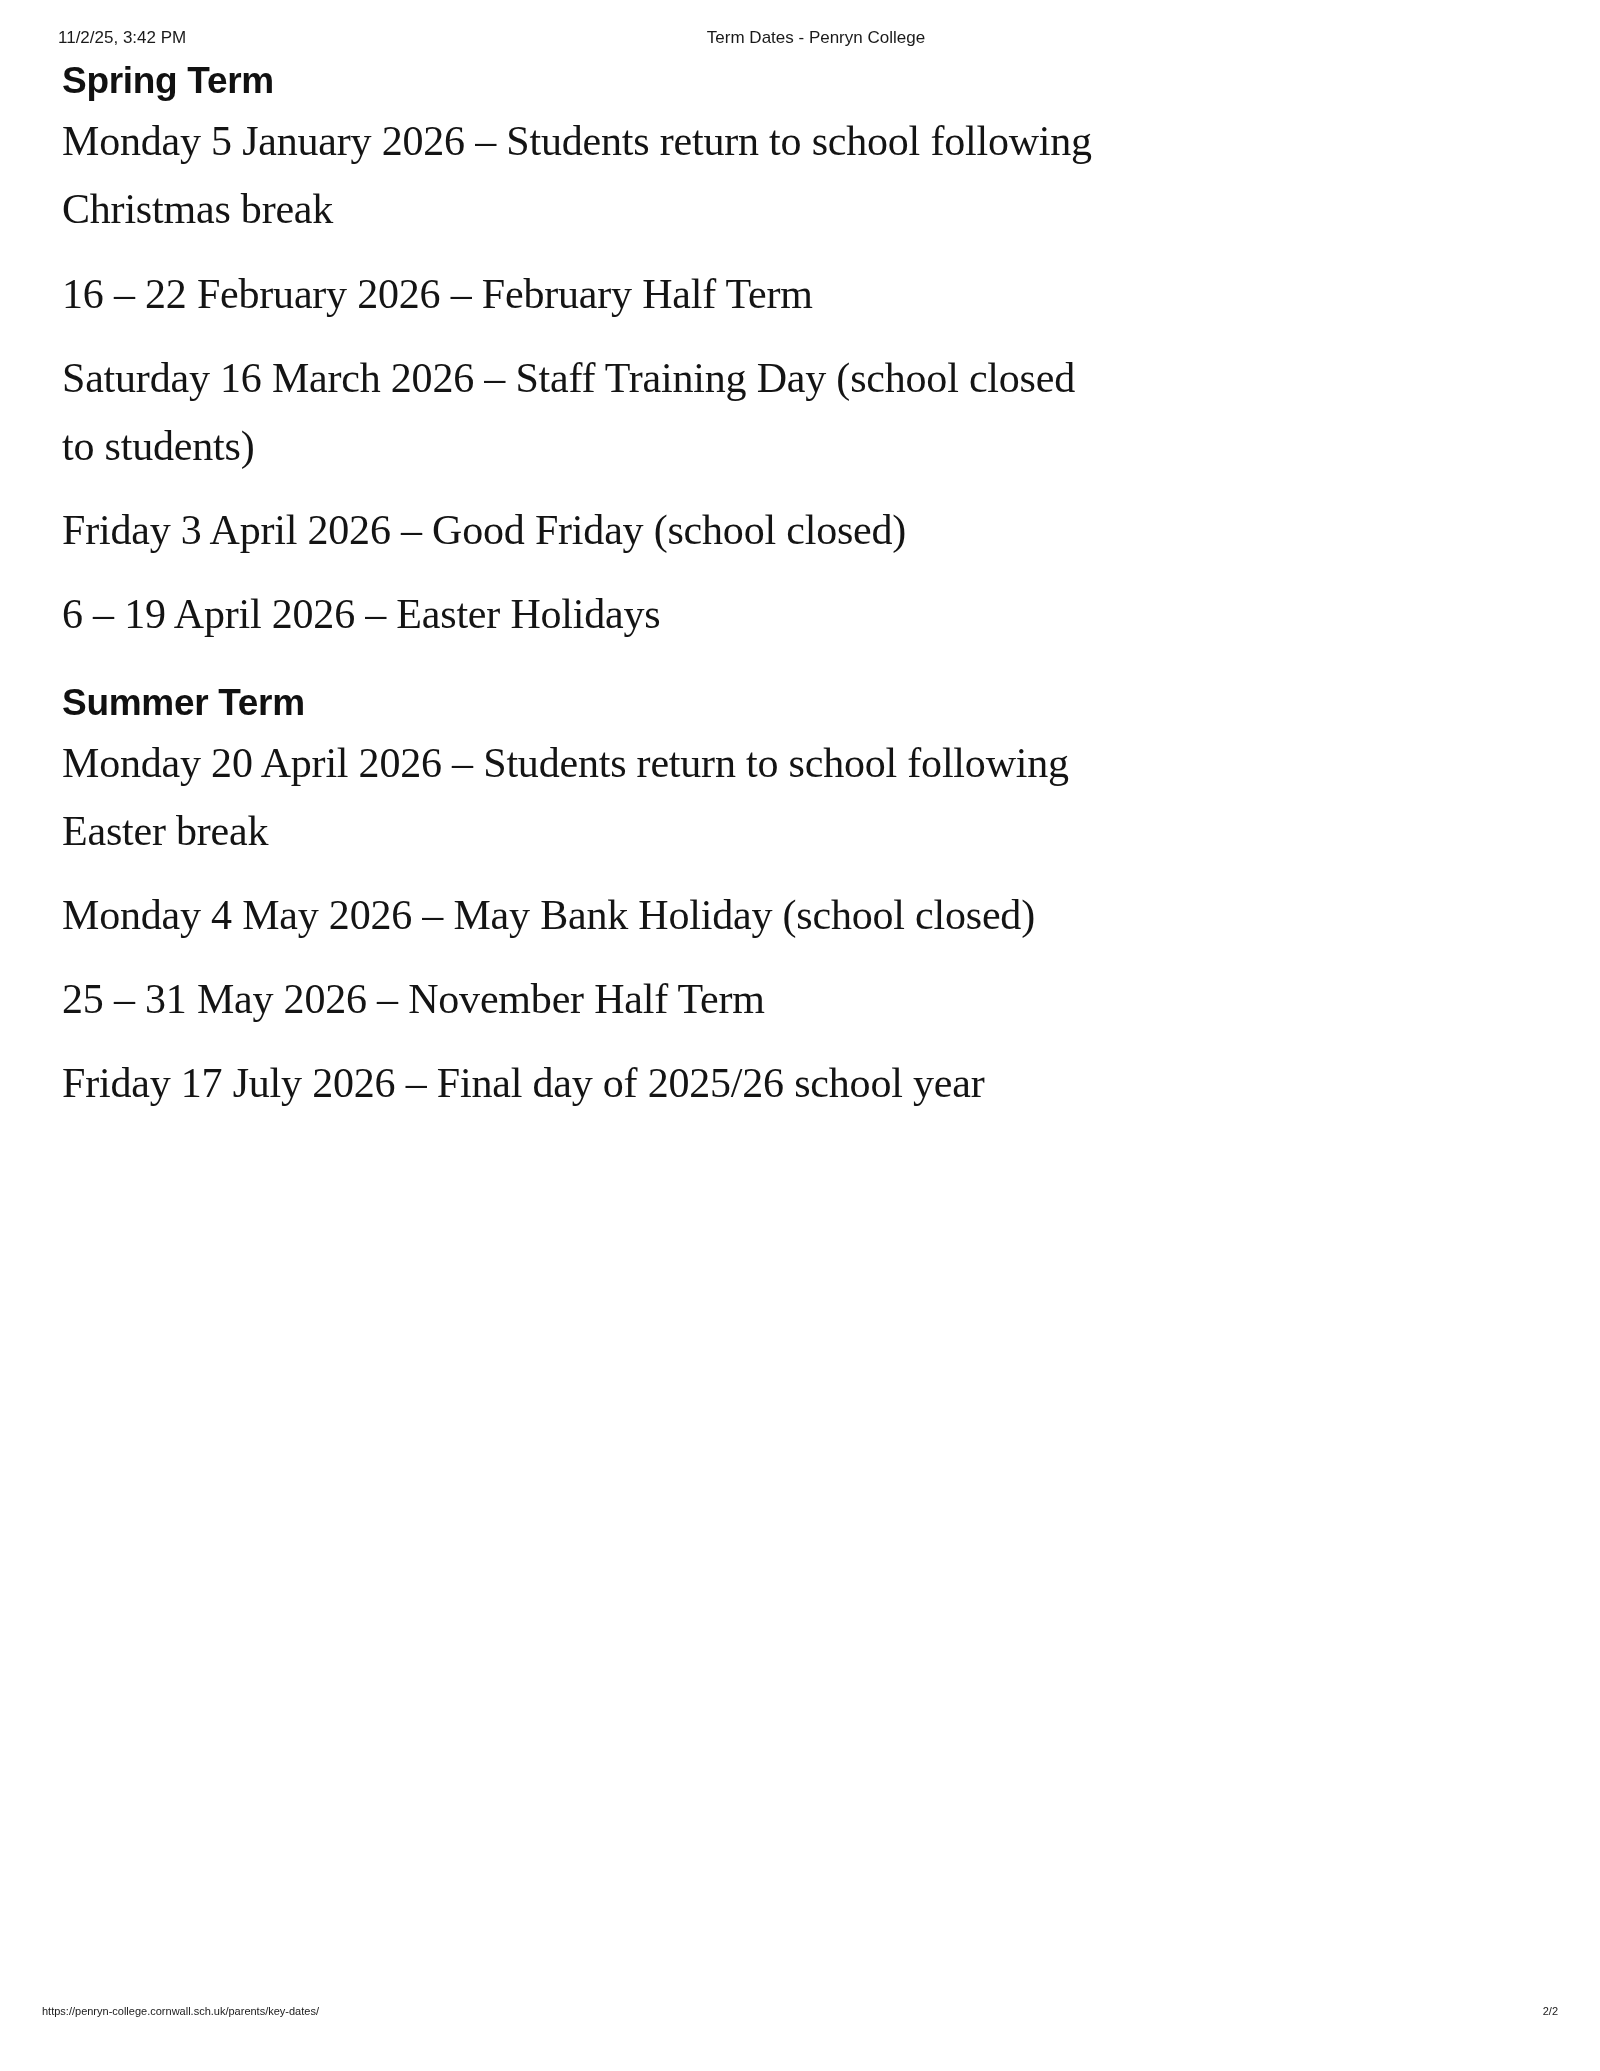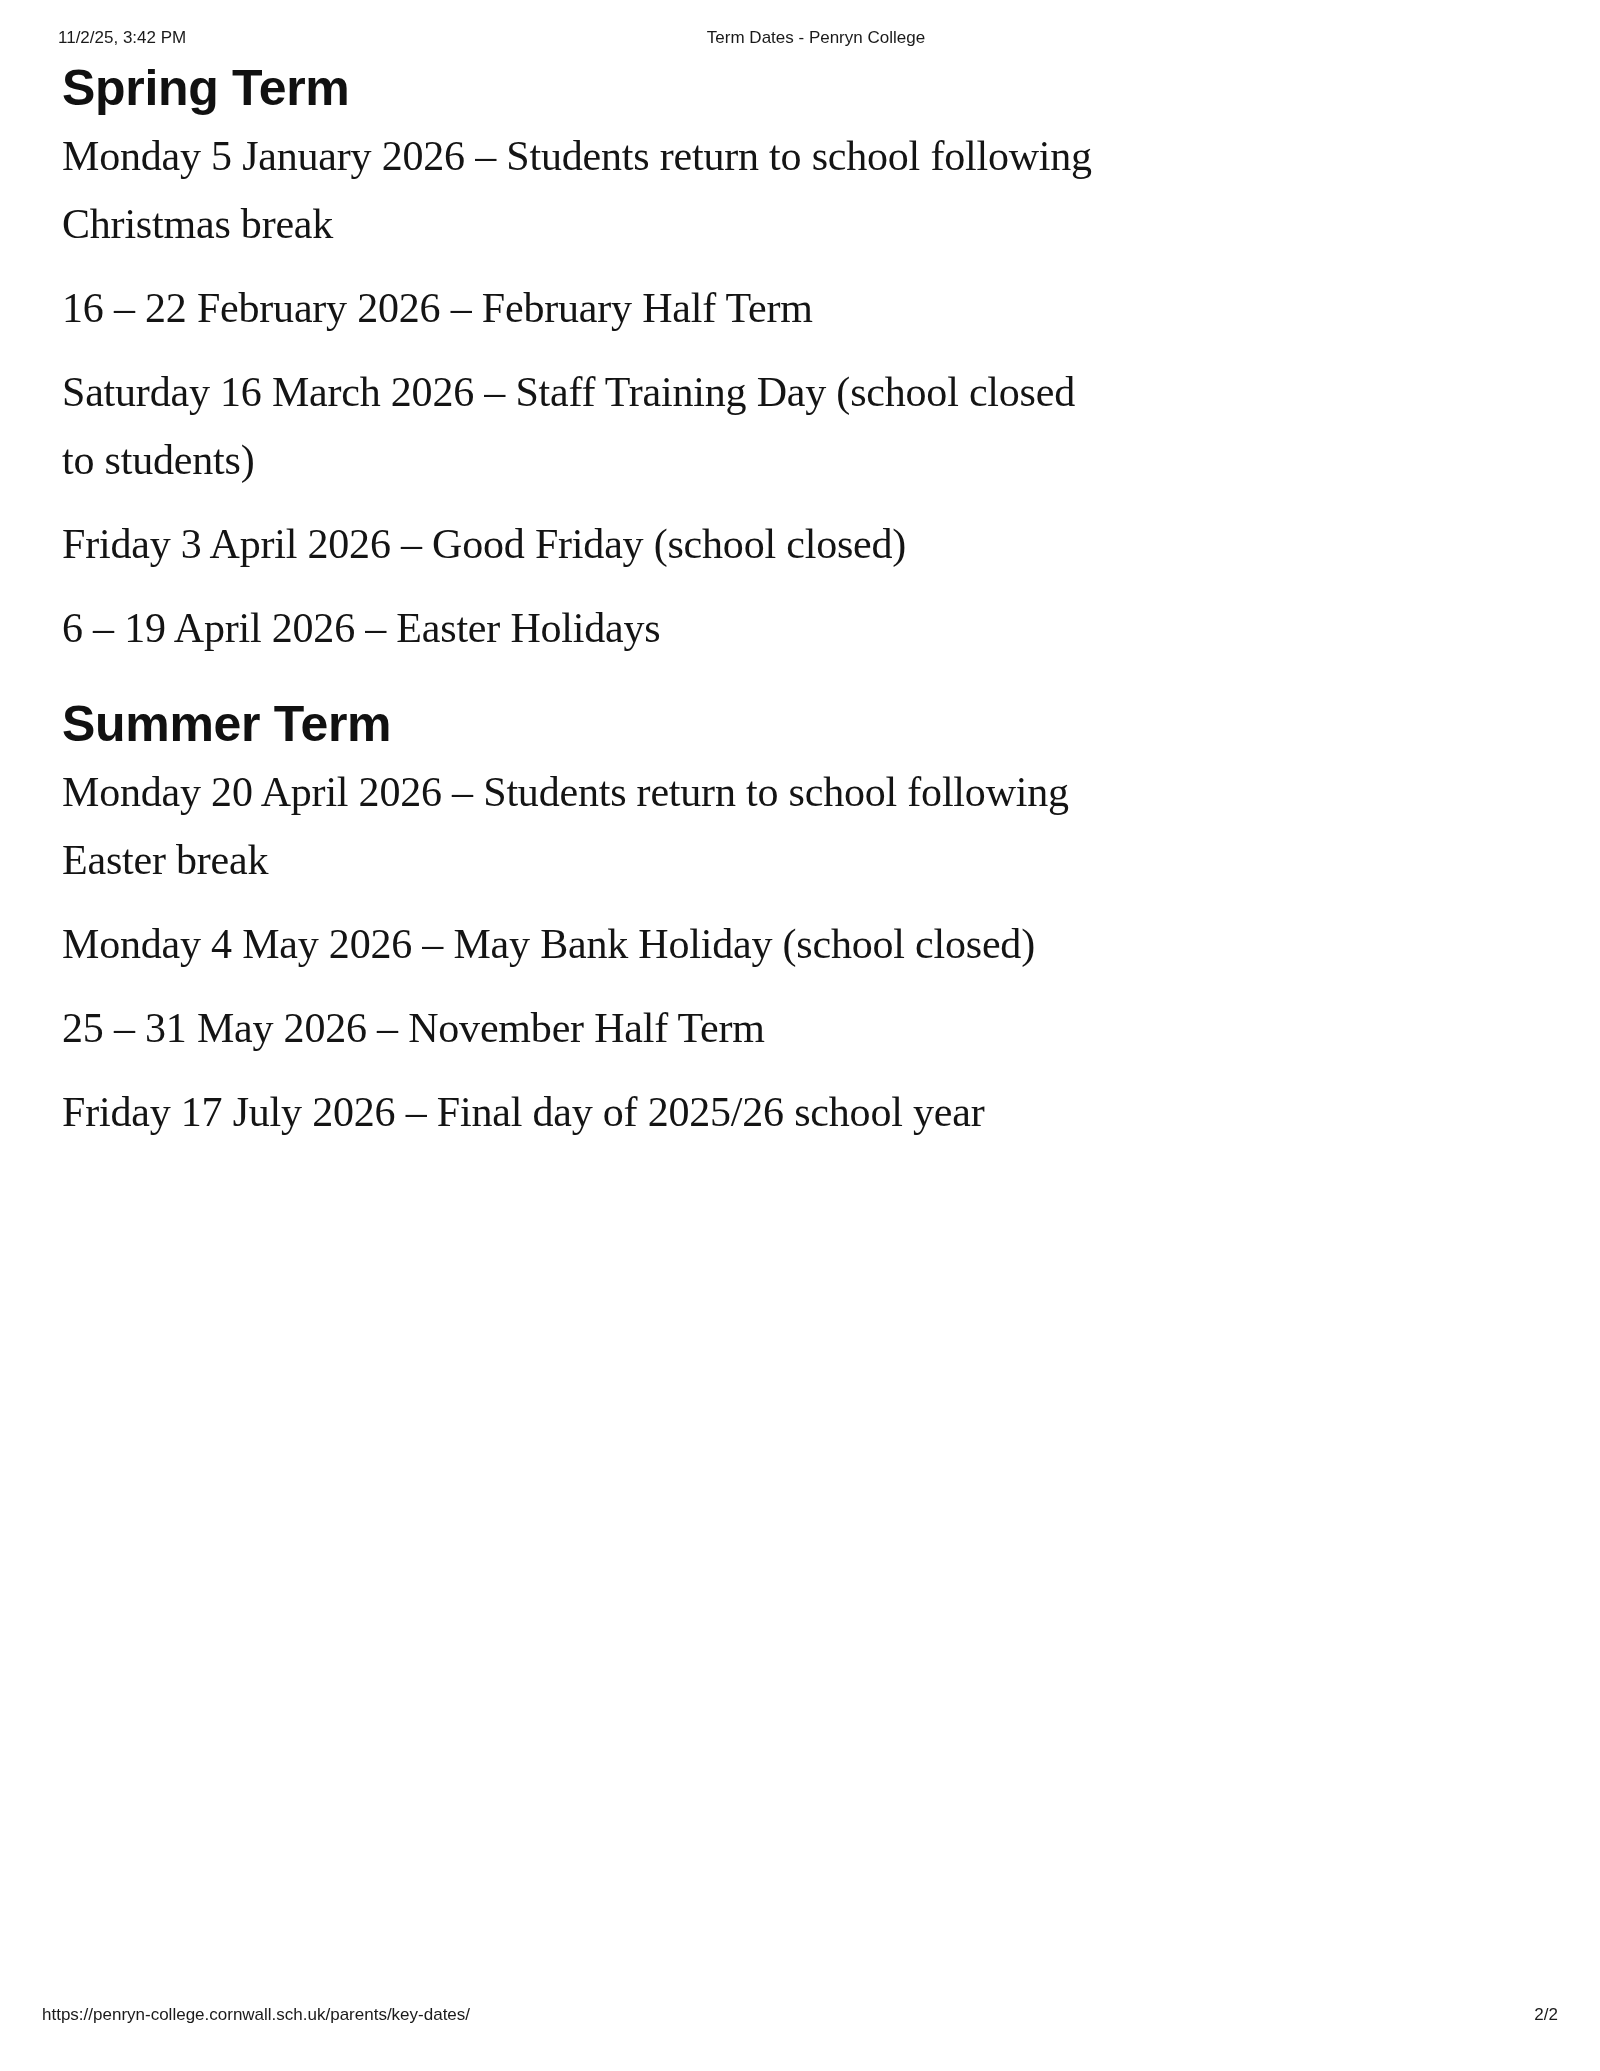--- a/index.html
+++ b/index.html
@@ -50,21 +50,21 @@
   
   .content {
     position: absolute;
     top: 60px;
     left: 62px;
     width: 1060px;
   }
 
   h2.term-heading {
     font-family: "Liberation Sans", sans-serif;
-    font-size: 50px;
+    font-size: 37px;
     font-weight: 700;
     line-height: 1.12;
     letter-spacing: -0.3px;
     color: #111111;
     margin: 0 0 6px 0;
     padding: 0;
   }
   h2.term-heading.second {
     margin-top: 34px;
   }
@@ -83,21 +83,21 @@
   p.term-entry:last-child { margin-bottom: 0; }
 
   
   .print-footer {
     position: absolute;
     bottom: 42px;
     left: 0;
     width: 1600px;
     height: 24px;
     font-family: "Liberation Sans", sans-serif;
-    font-size: 17px;
+    font-size: 11px;
     font-weight: 400;
     color: #1a1a1a;
   }
   .print-footer .pf-left {
     position: absolute;
     left: 42px;
     top: 0;
     white-space: nowrap;
   }
   .print-footer .pf-right {

